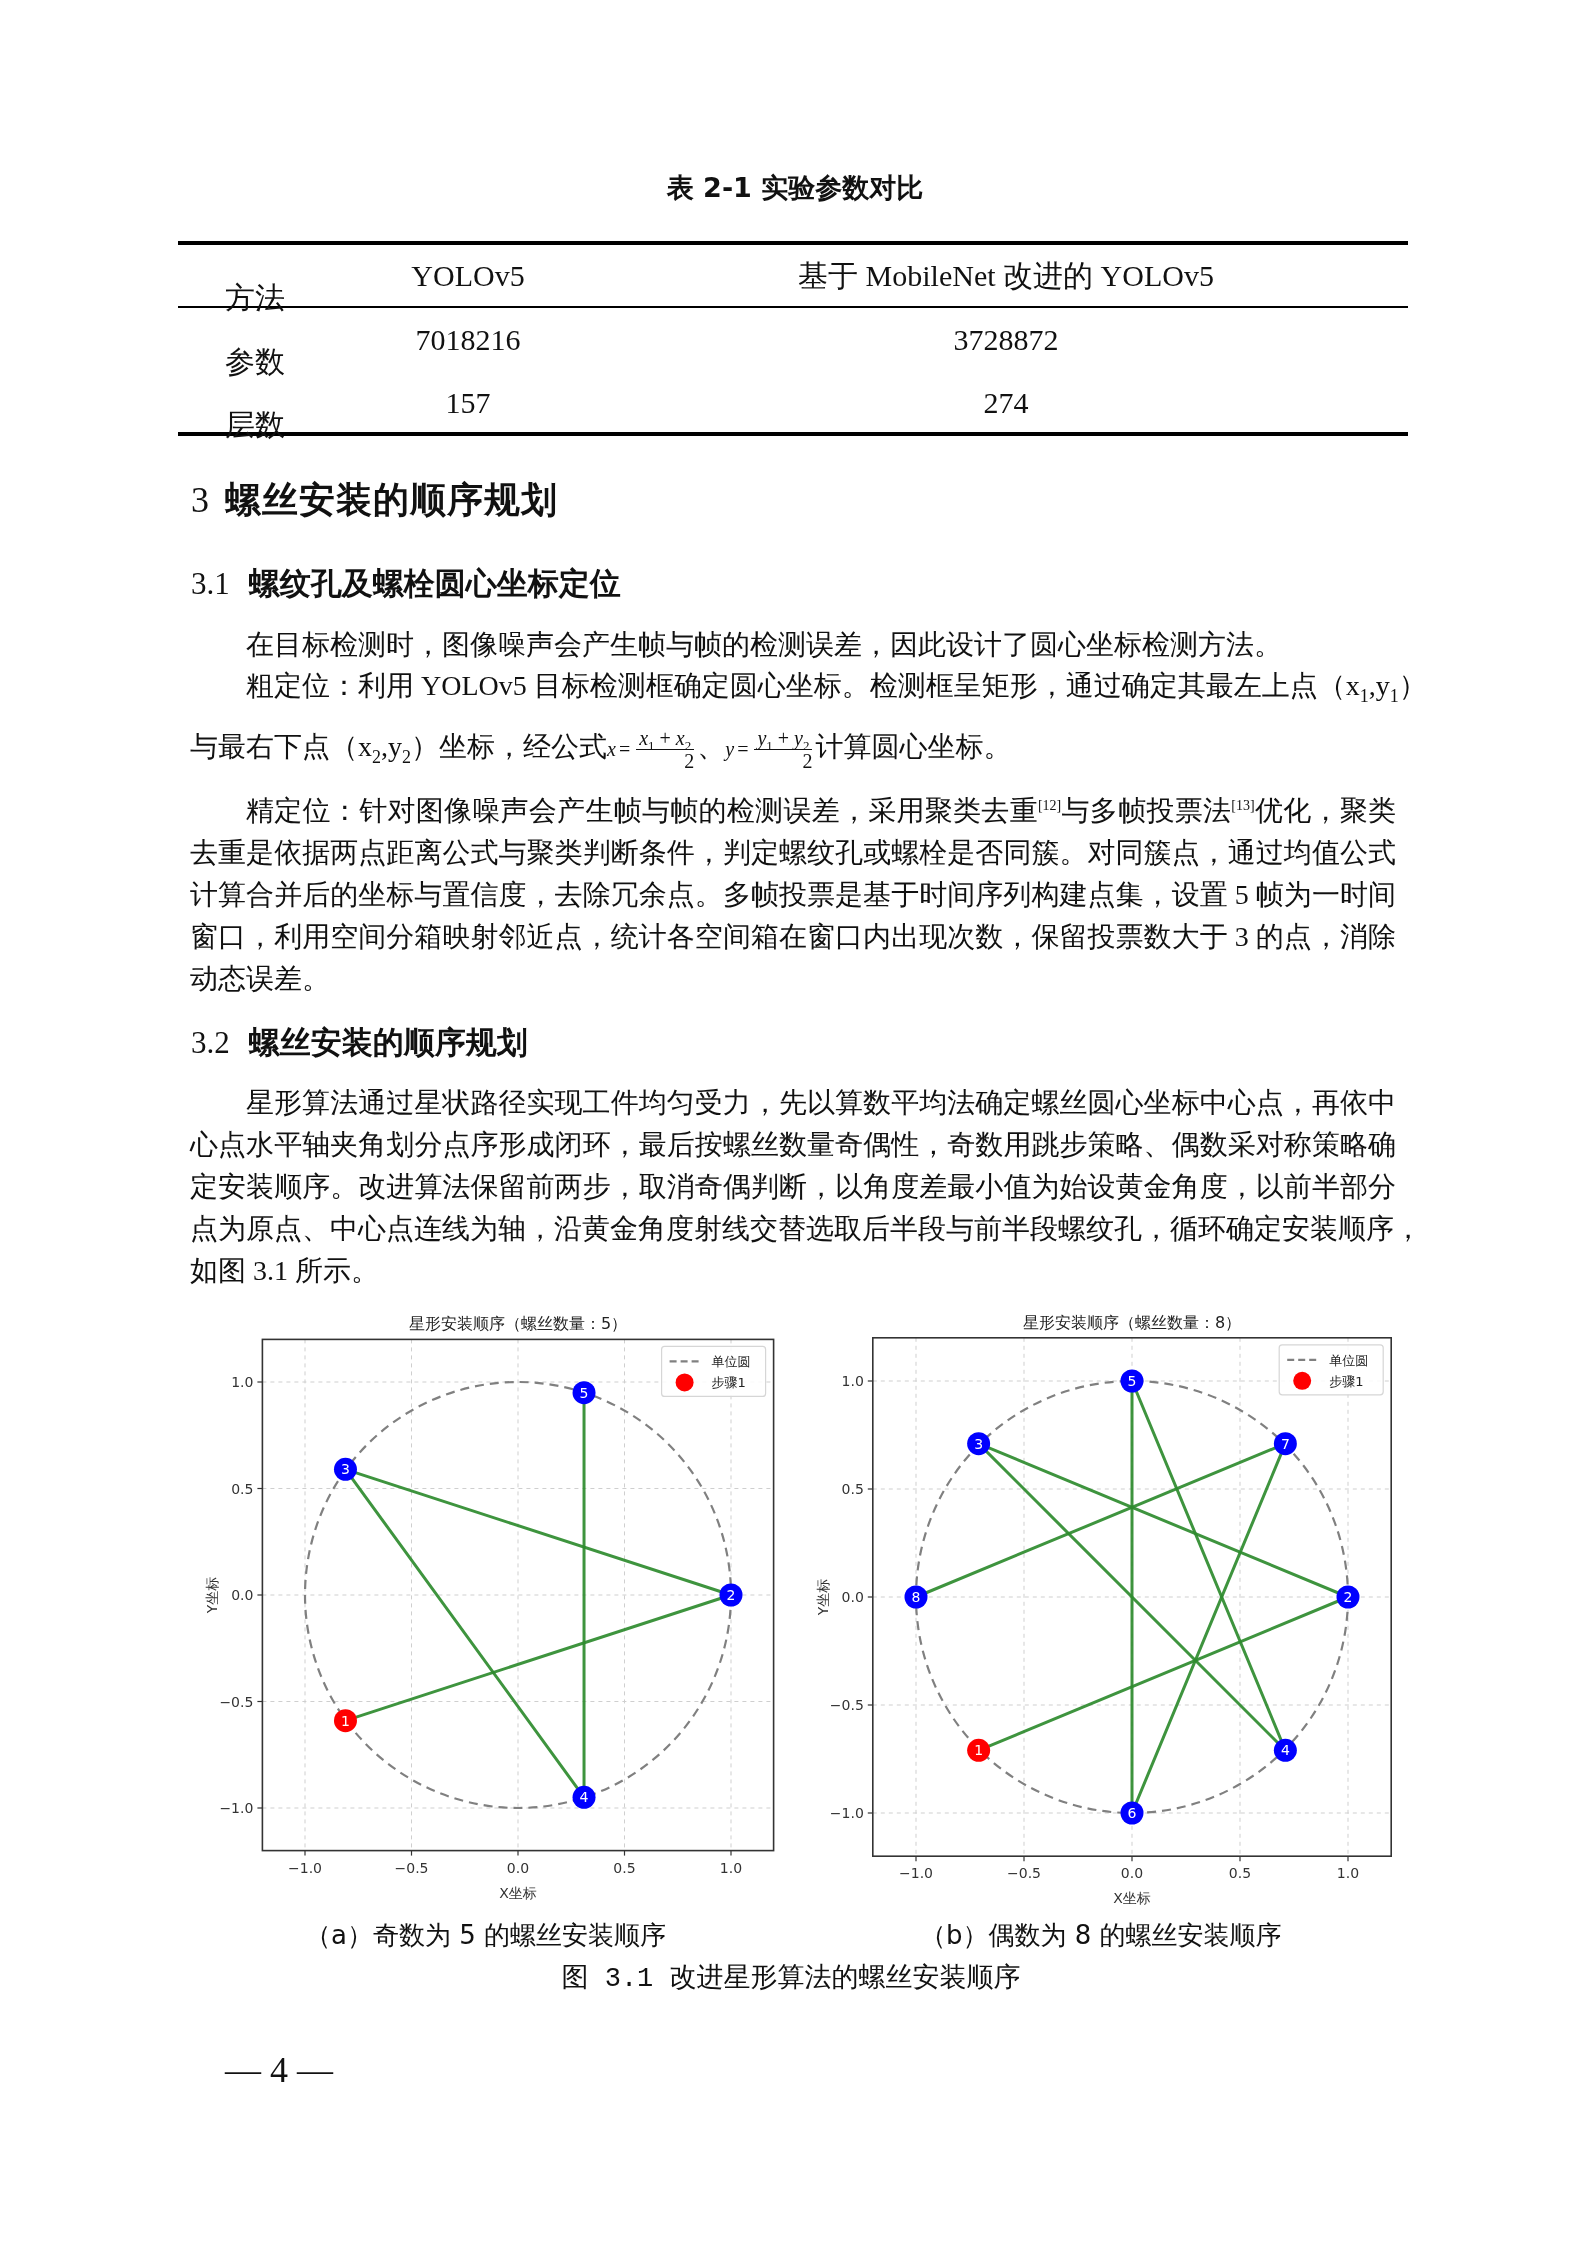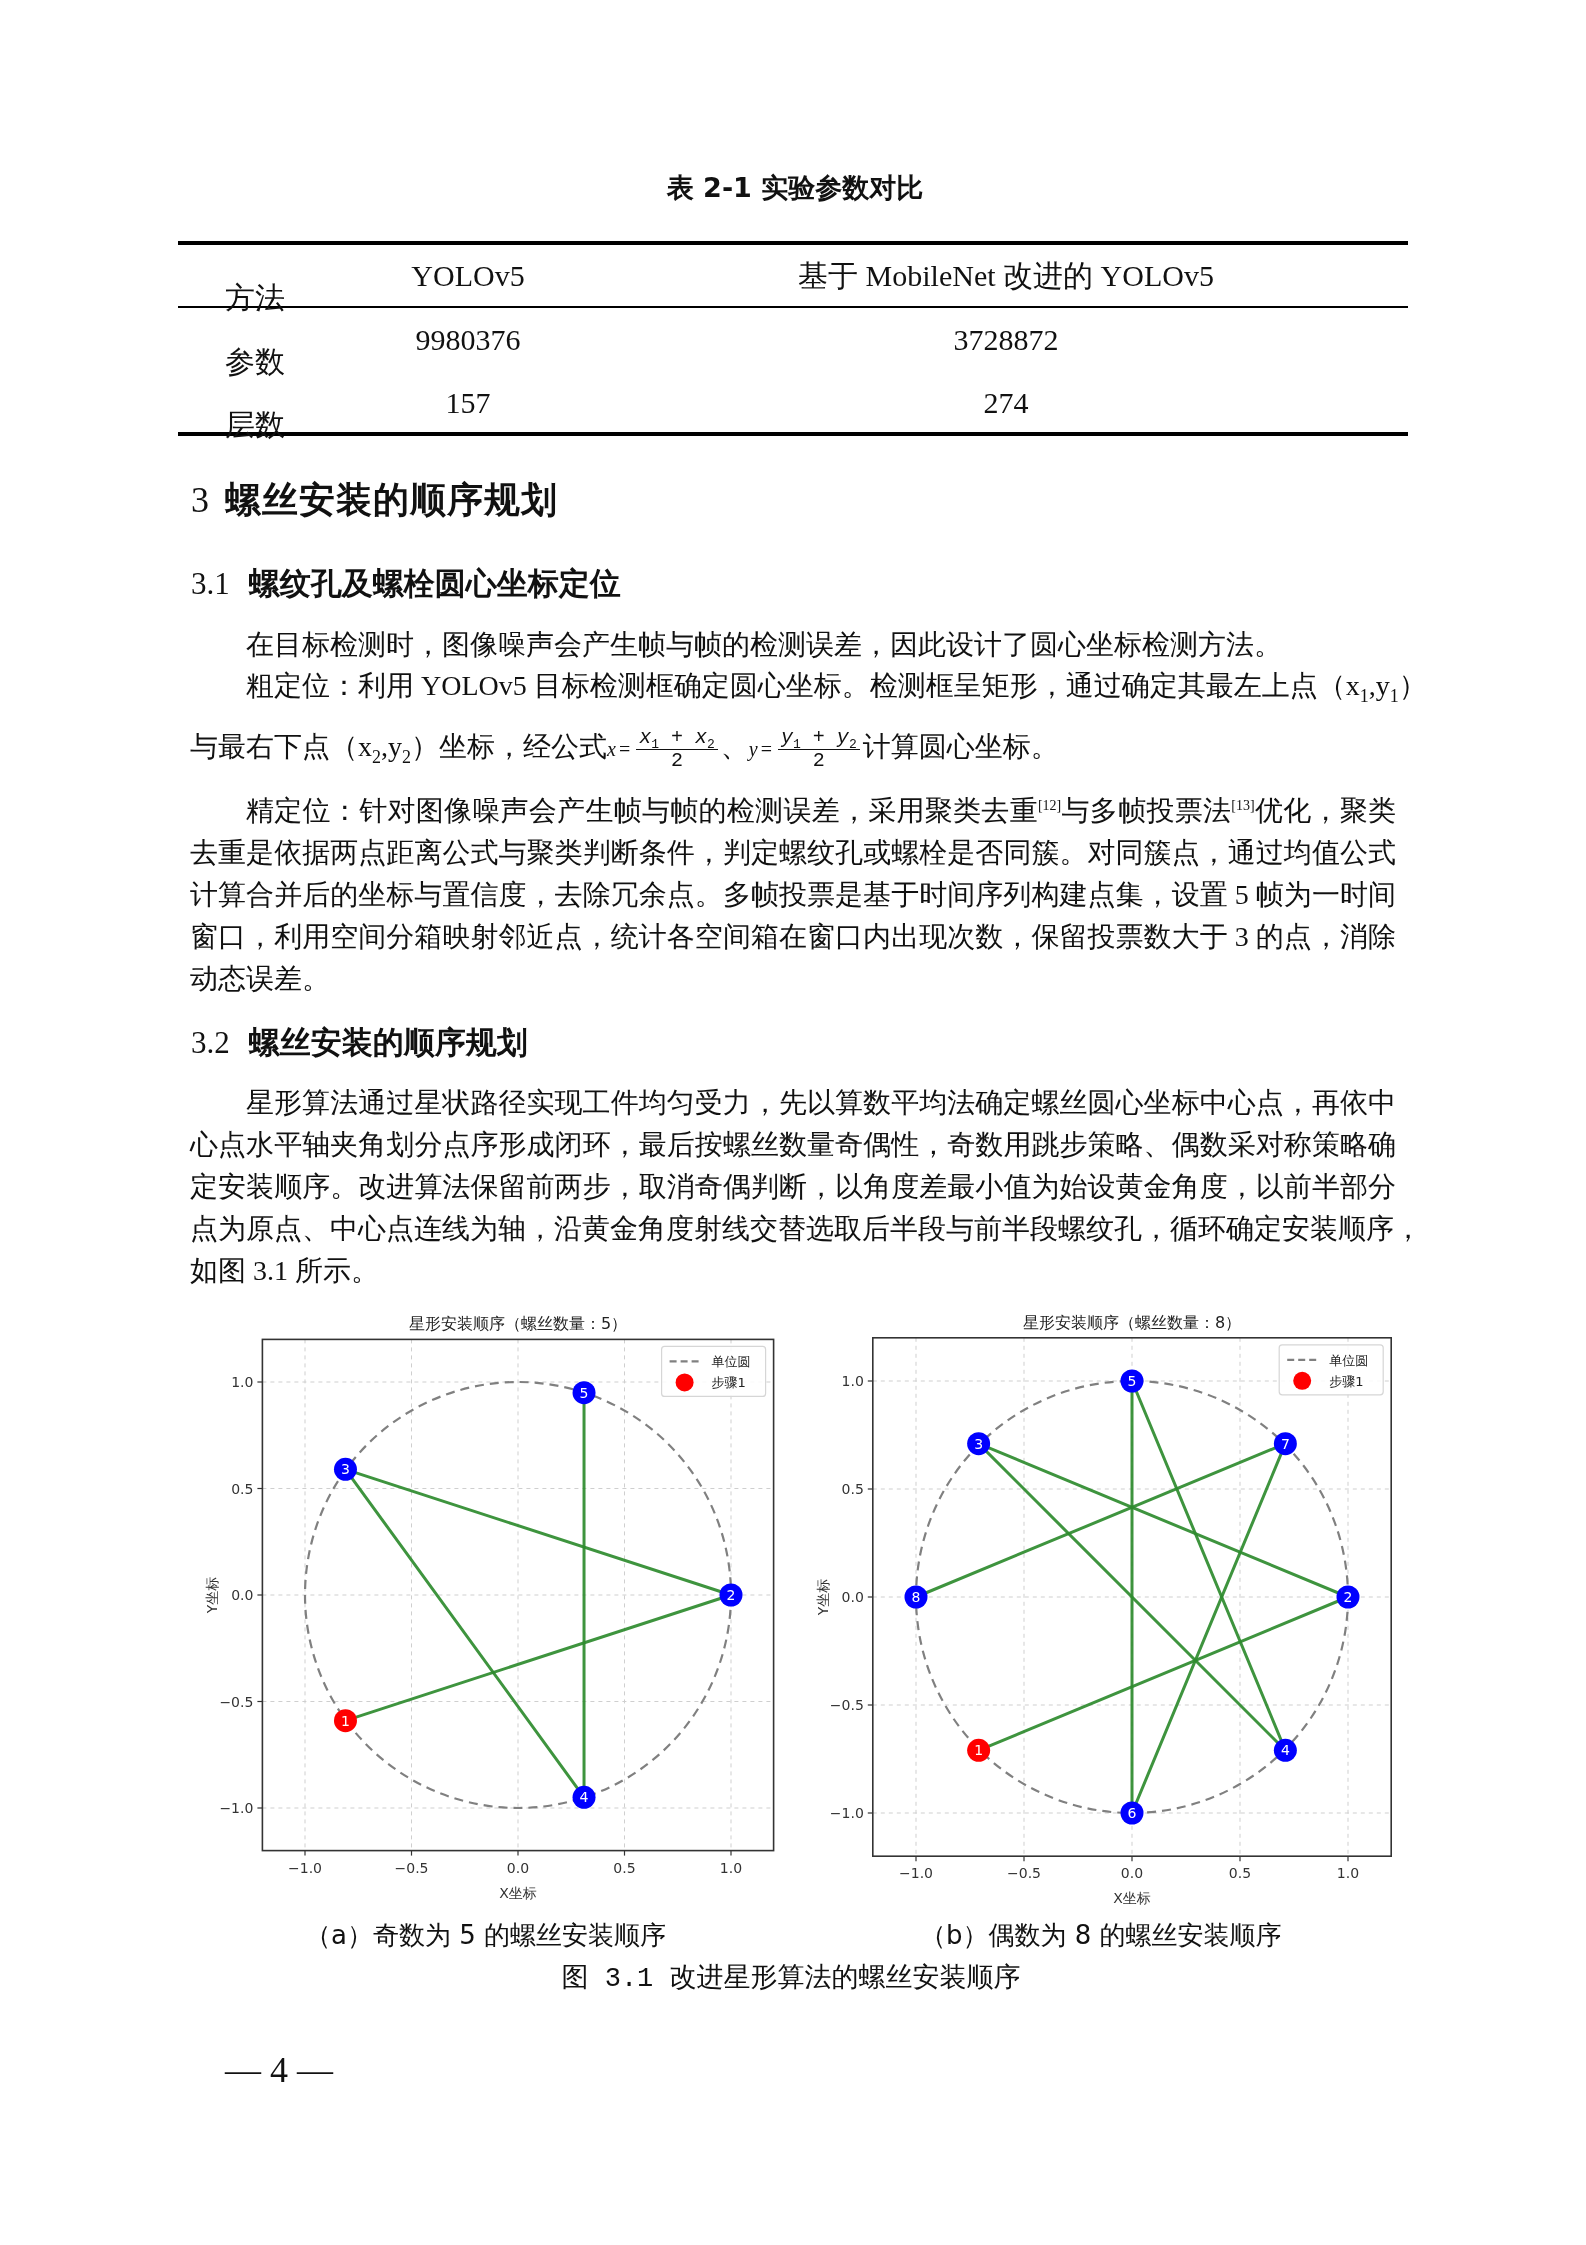--- a/index.html
+++ b/index.html
@@ -31,21 +31,21 @@
           white-space:nowrap; text-align:justify; text-align-last:justify; }
   .line.indent { left:246px; width:1150px; }
   .line.last { text-align:center; text-align-last:left; }
   .ref { font-size:14px; vertical-align:super; line-height:0; }
   .pt sub { font-size:18px; line-height:0; }
 
   
   .fline { position:absolute; left:190px; top:717px; height:60px; line-height:60px; font-size:28px; white-space:nowrap; }
   .fvar { font-style:italic; font-size:20px; font-family:"Liberation Serif",serif; }
   .feq { font-size:20px; margin:0 3px; }
-  .frac { display:inline-block; vertical-align:middle; text-align:center; font-size:20px; line-height:22px; margin:0 3px;font-family:Liberation Mono, monospace; }
+  .frac { display:inline-block; vertical-align:middle; text-align:right; font-size:20px; line-height:22px; margin:0 3px; }
   .frac .num { display:block; border-bottom:1.5px solid #111; padding:0 3px; }
   .frac .den { display:block; }
   .frac sub { font-size:13px; line-height:0; font-style:normal; }
 
   
   svg.chart { position:absolute; overflow:visible; }
   svg.chart .grid { stroke:#cfcfcf; stroke-width:1; stroke-dasharray:4 4; }
   svg.chart .tick { stroke:#333; stroke-width:1.2; }
   svg.chart .frame { fill:none; stroke:#333; stroke-width:1.6; }
   svg.chart .ticklabel { font-family:"DejaVu Sans","Liberation Sans",sans-serif; font-size:14px; fill:#333; }
@@ -73,21 +73,21 @@
 <div class="abs rule thin" style="top:306px"></div>
 <div class="abs rule thick" style="top:432px"></div>
 
 <div>
   <div class="abs cell c1" style="top:256px">方法</div>
   <div class="abs cell c2" style="top:256px">YOLOv5</div>
   <div class="abs cell c3" style="top:256px">基于 MobileNet 改进的 YOLOv5</div>
 </div>
 <div>
   <div class="abs cell c1" style="top:320px">参数</div>
-  <div class="abs cell c2" style="top:320px">9980376</div>
+  <div class="abs cell c2" style="top:320px">7018216</div>
   <div class="abs cell c3" style="top:320px">3728872</div>
 </div>
 <div>
   <div class="abs cell c1" style="top:383px">层数</div>
   <div class="abs cell c2" style="top:383px">157</div>
   <div class="abs cell c3" style="top:383px">274</div>
 </div>
 
 <div class="abs h1">
   <span class="num">3</span><span class="txt">螺丝安装的顺序规划</span>

